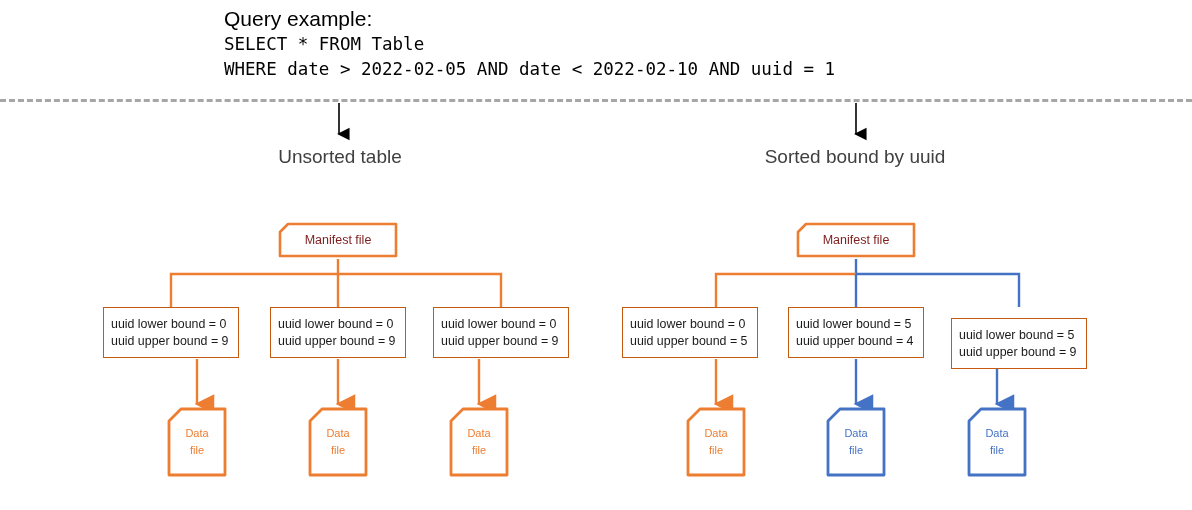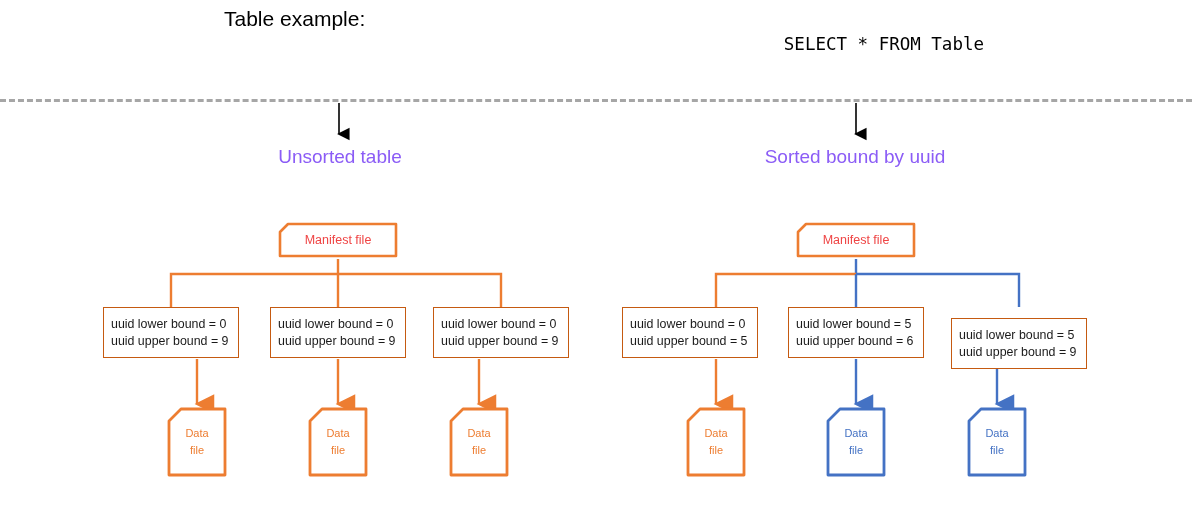--- a/index.html
+++ b/index.html
@@ -29,36 +29,35 @@
     line-height: 26px;
     white-space: pre;
   }
   .query-line {
     font-family: "DejaVu Sans Mono", monospace;
     font-size: 17.5px;
     color: #000000;
     line-height: 25px;
     white-space: pre;
     letter-spacing: 0px;
-    text-align: right;
   }
 
   
   #divider {
     left: 0px;
     top: 99px;
     width: 1192px;
     height: 0px;
     border-top: 3px dashed #a6a6a6;
   }
 
   
   .section-title {
     font-size: 19px;
-    color: #8b5cf6;
+    color: #404040;
     text-align: center;
     white-space: nowrap;
   }
   #section-title-left  { left: 190px; top: 146px; width: 300px; }
   #section-title-right { left: 705px; top: 146px; width: 300px; }
 
   
   .manifest-box {
     width: 122px;
     height: 38px;
@@ -67,21 +66,21 @@
   .manifest-label {
     position: absolute;
     left: 0;
     top: 0;
     width: 122px;
     height: 38px;
     display: flex;
     align-items: center;
     justify-content: center;
     font-size: 12.5px;
-    color: #ef4444;
+    color: #7f1d1d;
     white-space: nowrap;
   }
   #manifest-left  { left: 277px; top: 221px; }
   #manifest-right { left: 795px; top: 221px; }
 
   
   .bounds-box {
     width: 136px;
     height: 51px;
     border: 1.6px solid #C55A11;
@@ -129,22 +128,23 @@
     top: 0;
     width: 1192px;
     height: 510px;
     pointer-events: none;
   }
 </style>
 </head>
 <body>
 
 <div id="query-block" class="abs">
-  <div id="query-title">Table example:</div>
+  <div id="query-title">Query example:</div>
   <div class="query-line">SELECT * FROM Table</div>
+  <div class="query-line">WHERE date &gt; 2022-02-05 AND date &lt; 2022-02-10 AND uuid = 1</div>
 </div>
 
 <div id="divider" class="abs"></div>
 
 <div id="section-title-left" class="abs section-title">Unsorted table</div>
 <div id="section-title-right" class="abs section-title">Sorted bound by uuid</div>
 
 <svg class="conn-layer">
   <defs>
     <marker id="ah-black" markerWidth="9" markerHeight="9" refX="4.5" refY="7.2" orient="auto">
@@ -210,21 +210,21 @@
   <div class="bounds-line">uuid lower bound = 0</div>
   <div class="bounds-line">uuid upper bound = 9</div>
 </div>
 
 <div class="abs bounds-box" style="left:622px; top:307px;">
   <div class="bounds-line">uuid lower bound = 0</div>
   <div class="bounds-line">uuid upper bound = 5</div>
 </div>
 <div class="abs bounds-box" style="left:788px; top:307px;">
   <div class="bounds-line">uuid lower bound = 5</div>
-  <div class="bounds-line">uuid upper bound = 6</div>
+  <div class="bounds-line">uuid upper bound = 4</div>
 </div>
 <div class="abs bounds-box" style="left:951px; top:318px;">
   <div class="bounds-line">uuid lower bound = 5</div>
   <div class="bounds-line">uuid upper bound = 9</div>
 </div>
 
 <div class="datafile orange" style="left:166px; top:406px;">
   <svg width="62" height="72" viewBox="0 0 62 72">
     <path d="M3,15 L15,3 L59,3 L59,69 L3,69 Z" fill="#ffffff" stroke="#ED7D31" stroke-width="2.8" stroke-linejoin="round"></path>
   </svg>

